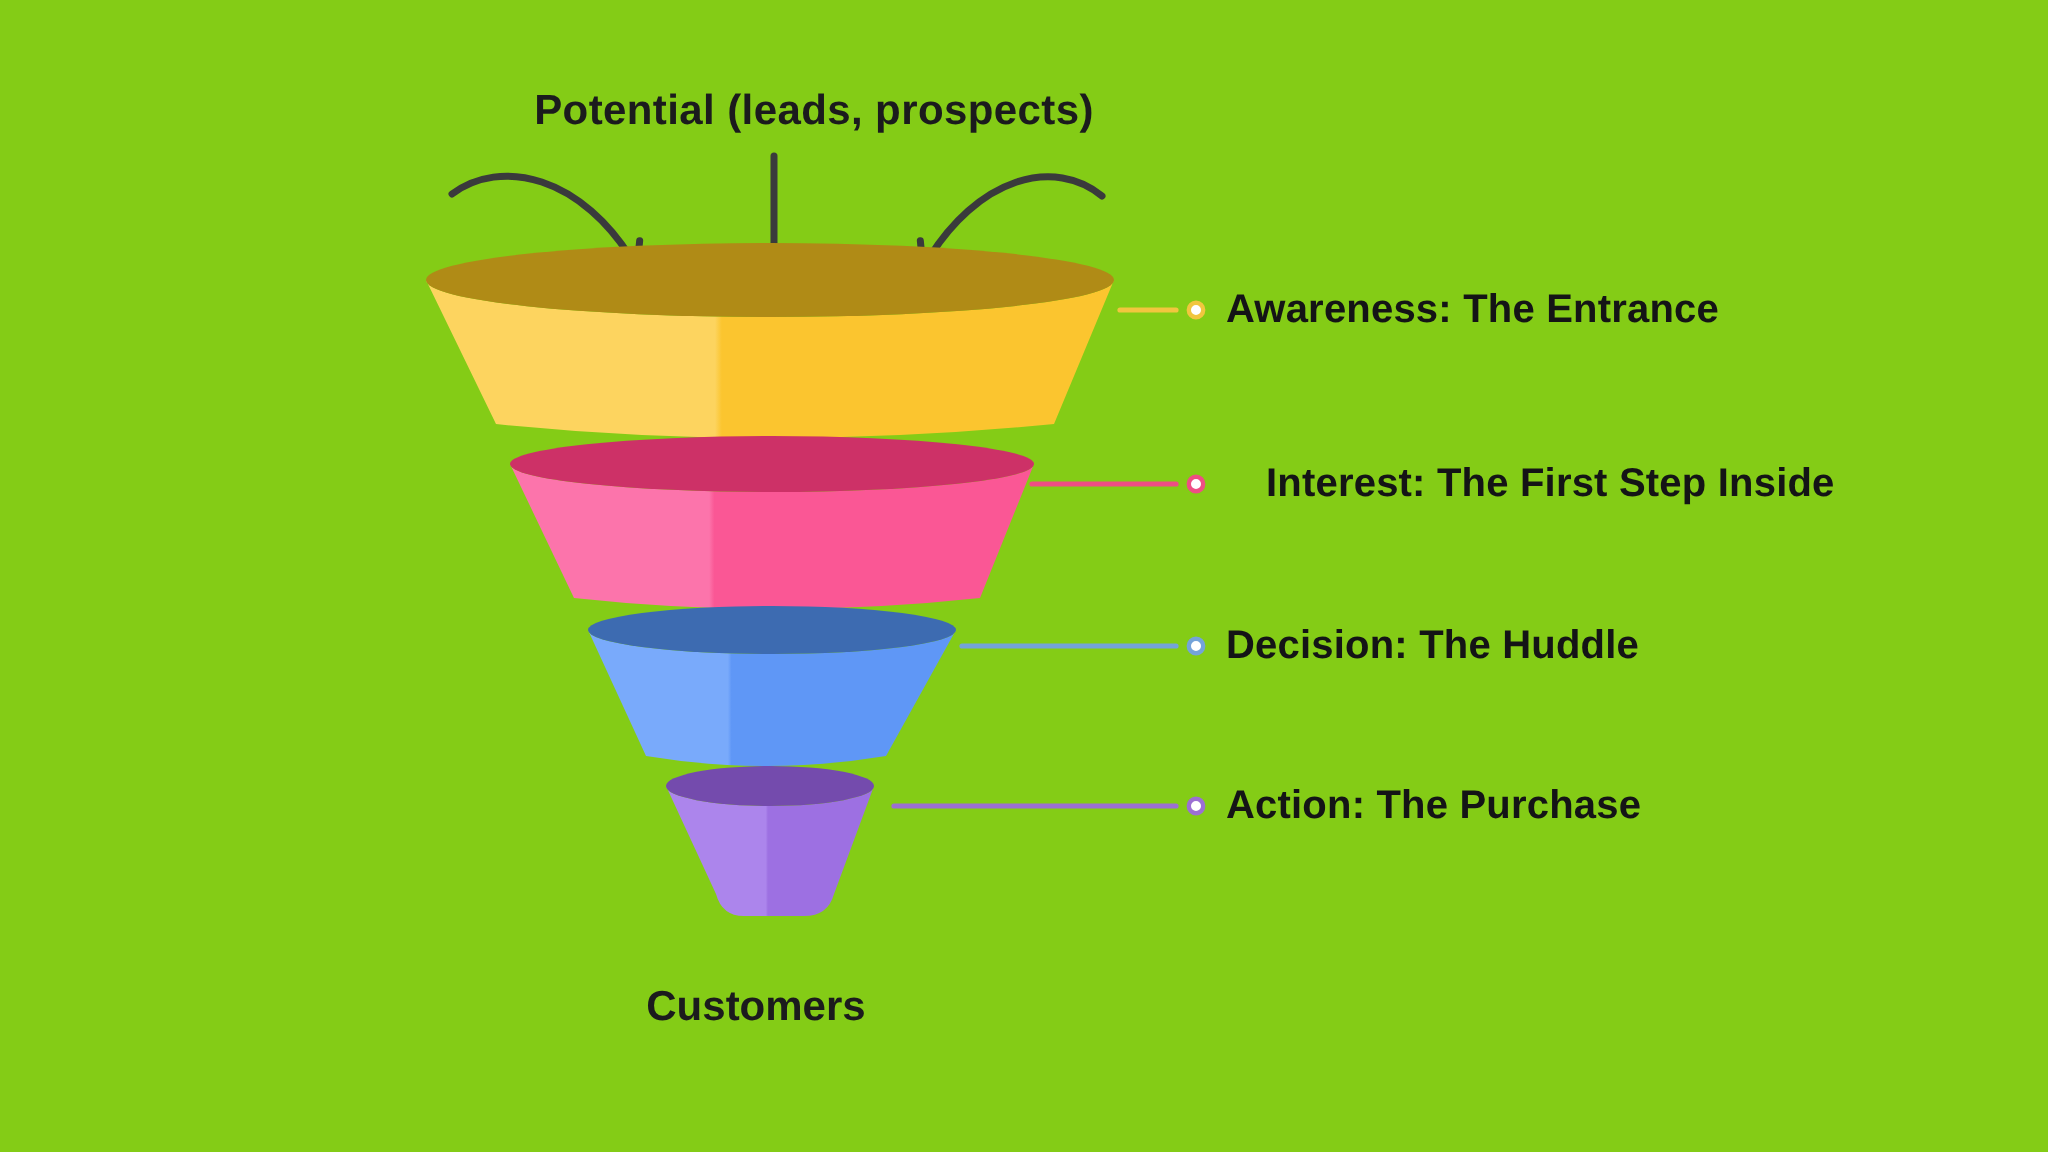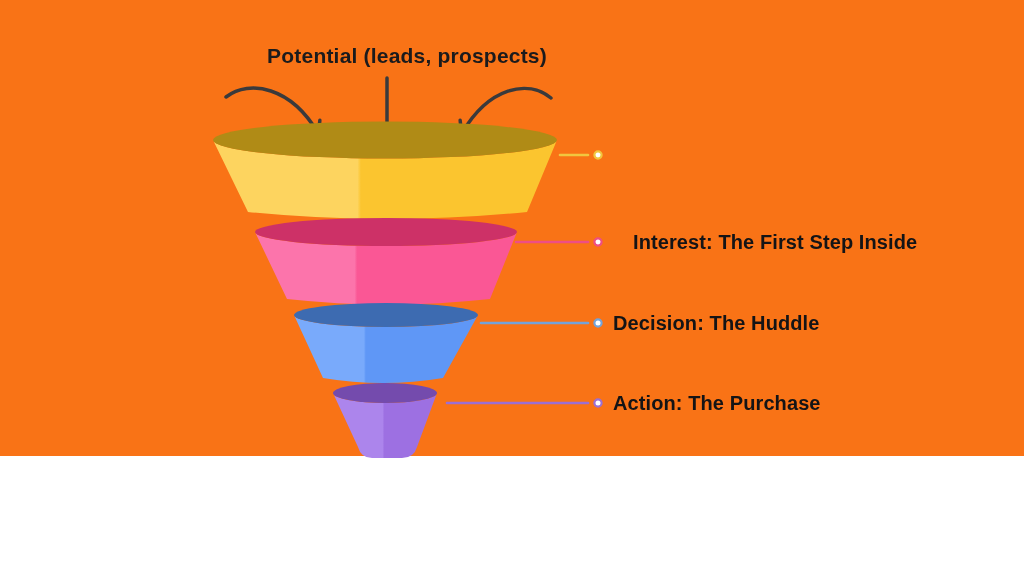--- a/index.html
+++ b/index.html
@@ -7,22 +7,22 @@
     padding: 0;
     background: #ffffff;
     width: 1024px;
     height: 576px;
     overflow: hidden;
     font-family: "Liberation Sans", sans-serif;
   }
   .stage-canvas {
     position: relative;
     width: 1024px;
-    height: 456px;
-    background: #f97316;
+    height: 576px;
+    background: #84cc16;
   }
   .funnel-svg {
     position: absolute;
     left: 0;
     top: 0;
   }
   .diagram-title {
     position: absolute;
     left: 197px;
     top: 44px;
@@ -130,17 +130,19 @@
       <line x1="481" y1="323" x2="588" y2="323" stroke-width="2.6" stroke="#74A3D9"></line>
       <circle cx="598" cy="323" r="3.6" fill="#ffffff" stroke-width="2.2" stroke="#74A3D9"></circle>
 
       <line x1="447" y1="403" x2="588" y2="403" stroke-width="2.6" stroke="#9C6FD3"></line>
       <circle cx="598" cy="403" r="3.6" fill="#ffffff" stroke-width="2.2" stroke="#9C6FD3"></circle>
     </g>
   </svg>
 
   <div class="diagram-title">Potential (leads, prospects)</div>
 
+  <div class="stage-label row-0">Awareness: The Entrance</div>
   <div class="stage-label row-1">Interest: The First Step Inside</div>
   <div class="stage-label row-3">Action: The Purchase</div>
   <div class="stage-label row-2">Decision: The Huddle</div>
 
+  <div class="customers-label">Customers</div>
 </div>
 
 </body></html>

